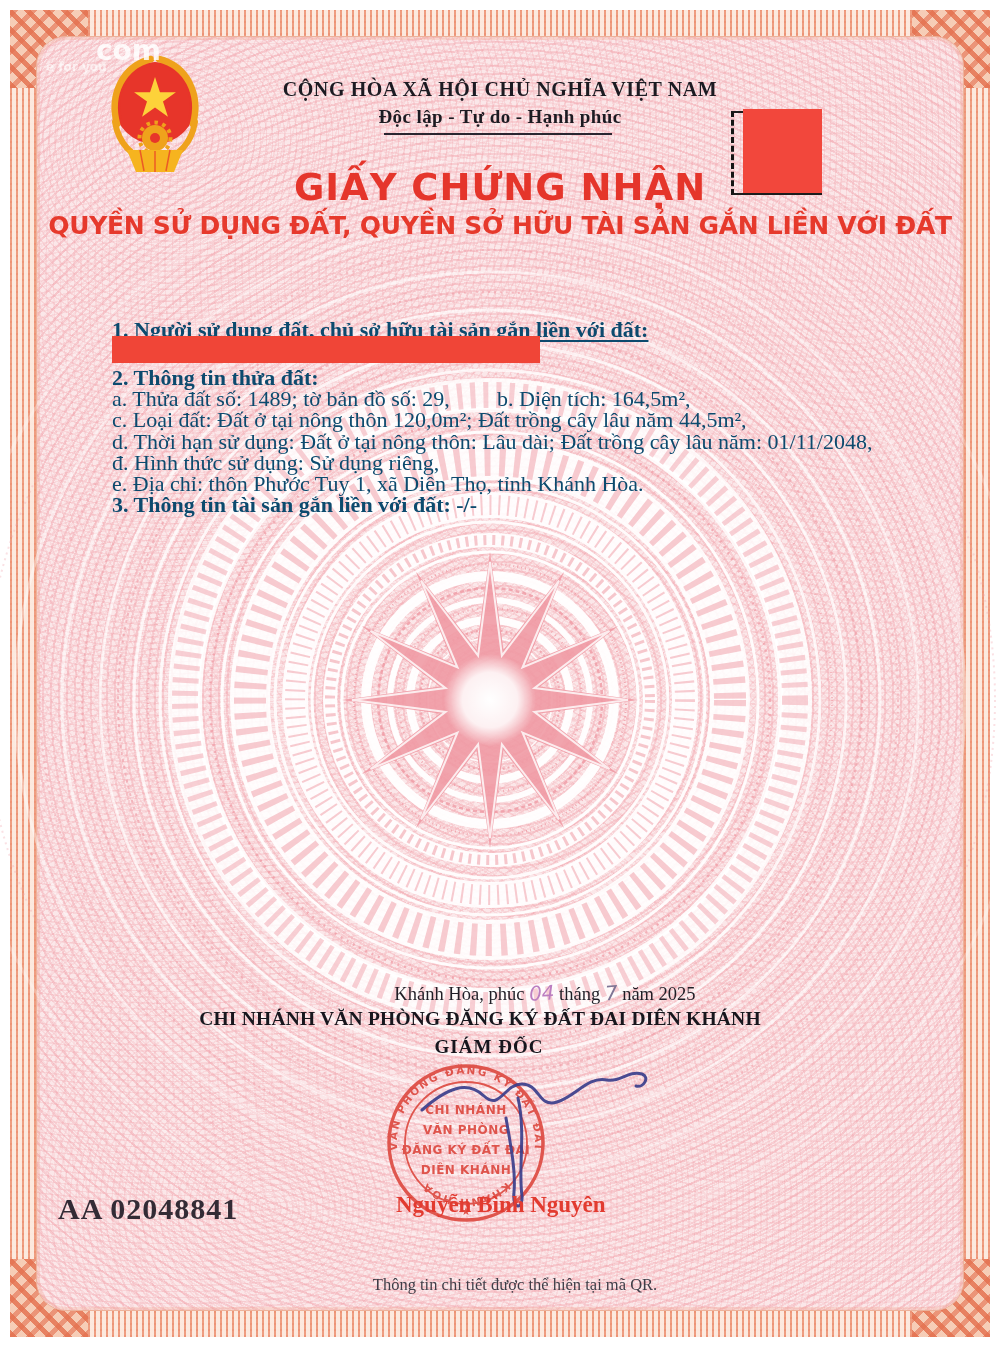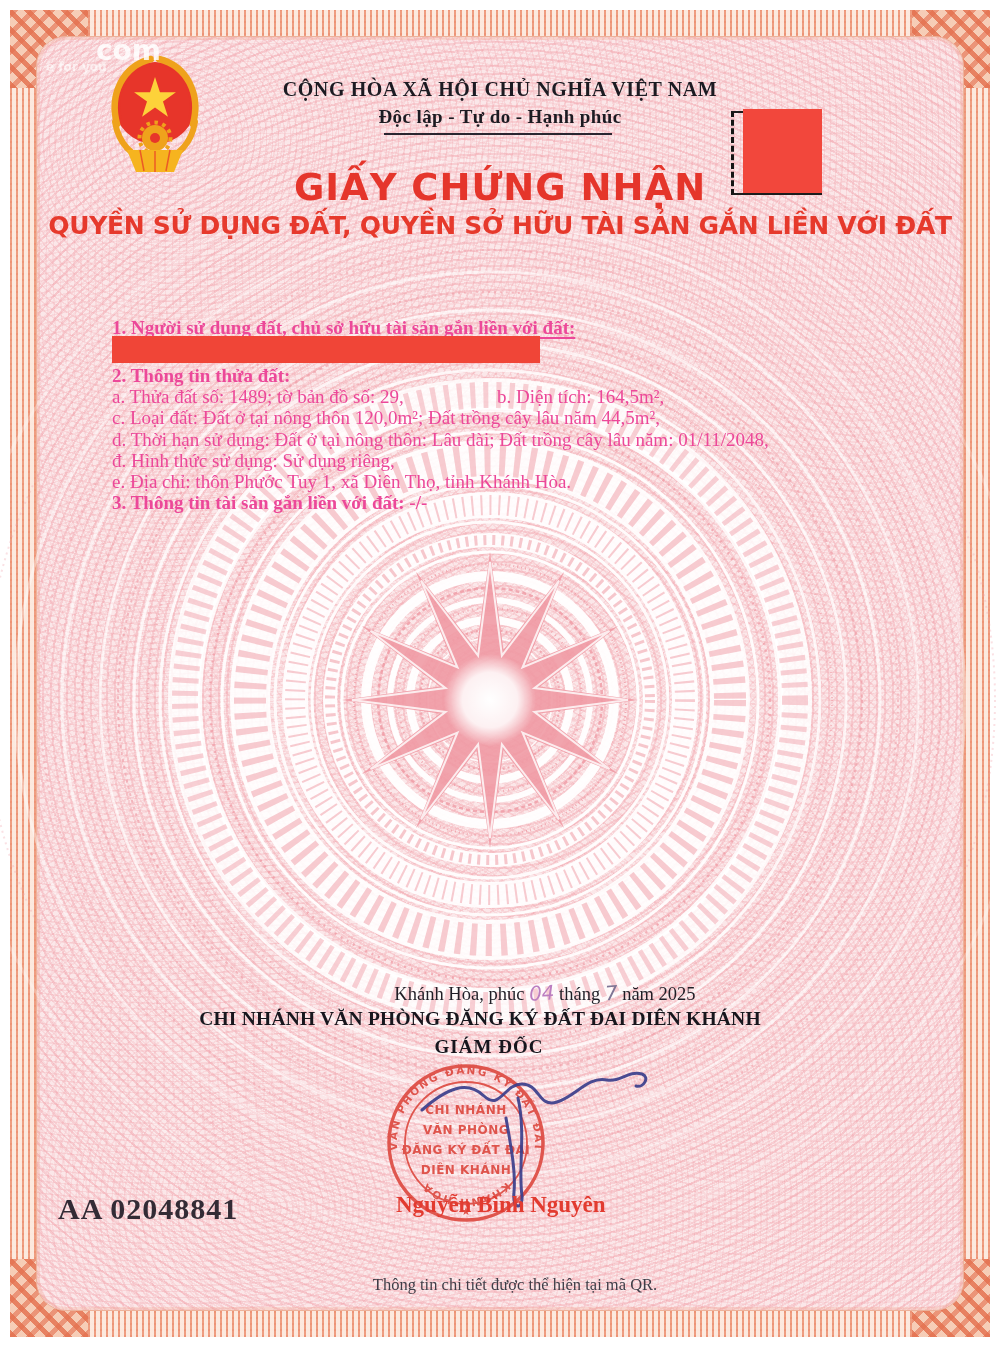--- a/index.html
+++ b/index.html
@@ -31,21 +31,21 @@
   .ctr{left:0;right:0;text-align:center;}
   
   .wm{color:rgba(255,255,255,.85);font-family:"DejaVu Sans",sans-serif;font-weight:bold;z-index:6;}
   .country{font-size:20px;font-weight:bold;color:#1c1b22;letter-spacing:.6px;}
   .motto{font-size:19px;font-weight:bold;color:#1c1b22;letter-spacing:.4px;}
   .motto-rule{height:2px;background:#2a2630;}
   .title-main{font-family:"DejaVu Sans",sans-serif;font-weight:bold;font-size:37px;color:#e5352b;letter-spacing:1px;}
   .title-sub{font-family:"DejaVu Sans",sans-serif;font-weight:bold;font-size:25px;color:#e6392c;
              letter-spacing:-0.3px;white-space:nowrap;}
   
-  .bl{left:112px;font-size:19px;color:#ec4899;white-space:nowrap;}
+  .bl{left:112px;font-size:22px;color:#0c4a6e;white-space:nowrap;}
   .bold{font-weight:bold;}
   .ul{text-decoration:underline;text-decoration-thickness:2px;text-underline-offset:3px;}
   .redact{background:#f04537;z-index:5;}
   
   .qr-frame{border:2px solid #1c1c1c;border-left:3px dashed #151515;z-index:4;}
   .qr-red{background:#f2473c;z-index:5;}
   
   .date-line{font-size:18.5px;color:#201e26;}
   .hand{font-family:"DejaVu Sans",sans-serif;font-style:italic;display:inline-block;}
   .hand-day{color:#bc7ec0;transform:rotate(-3deg);font-size:20px;}

